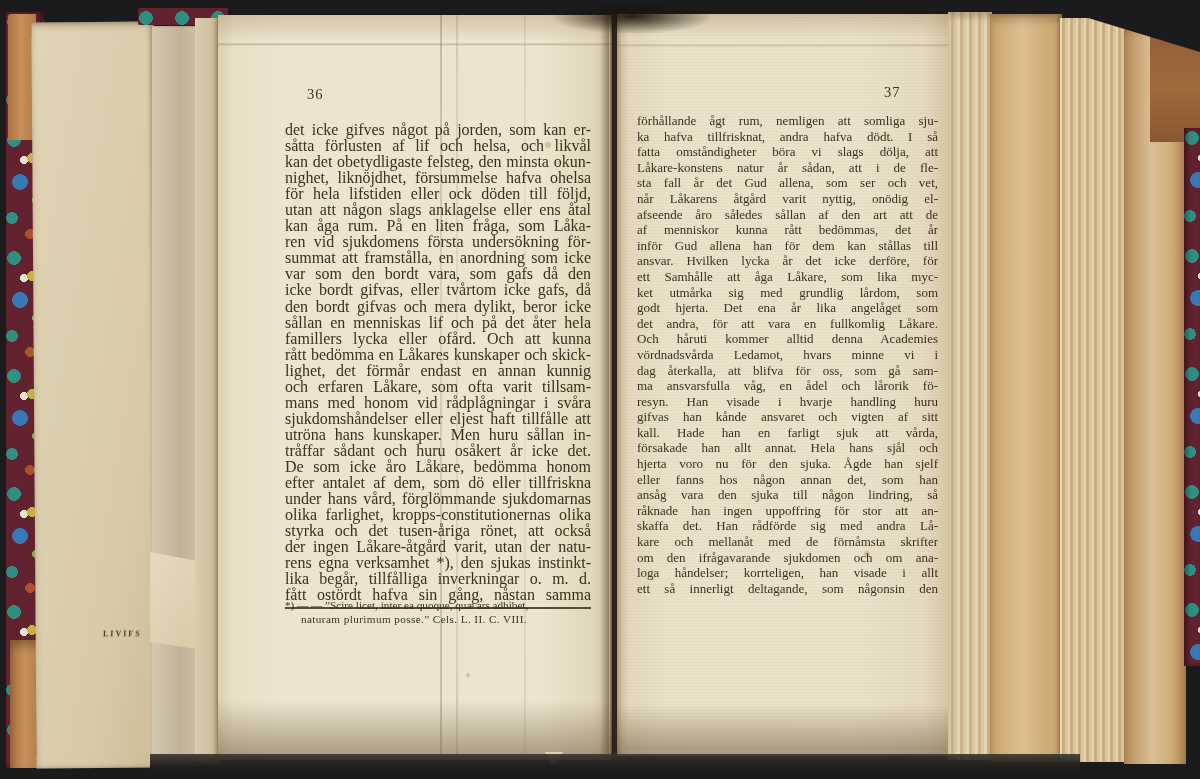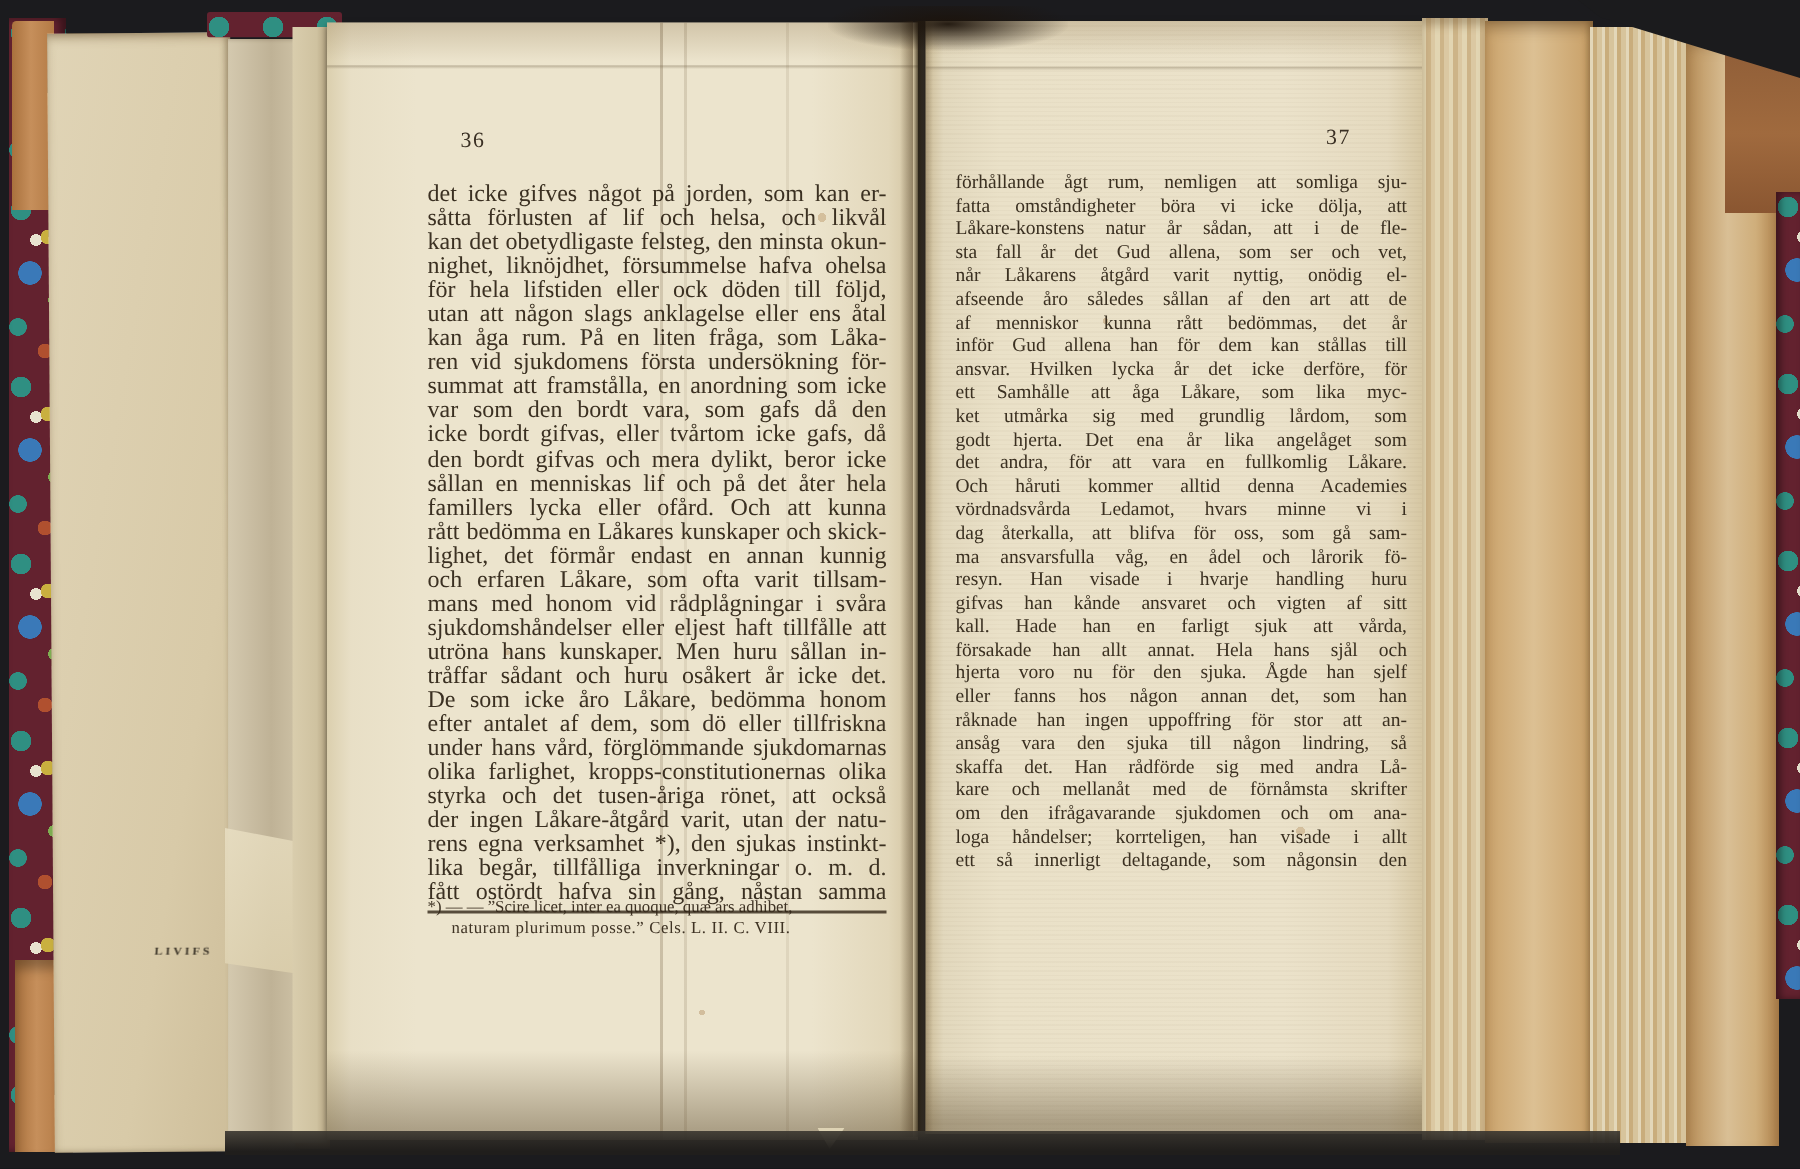--- a/index.html
+++ b/index.html
@@ -166,21 +166,22 @@
     <div class="footnote">
       <div class="fn1">*) — — ”Scire licet, inter ea quoque, quæ ars adhibet,</div>
       <div class="fn2">naturam plurimum posse.”  Cels. L. II. C. VIII.</div>
     </div>
   </div>
 
   <div class="abs page page-right">
     <div class="pgnum" style="left:267px;top:70px">37</div>
     <div class="col col-37">
         <div class="tline">förhållande ågt rum, nemligen att somliga sju-</div>
-        <div class="tline">fatta omståndigheter böra vi icke dölja, att</div>
+        <div class="tline">ka hafva tillfrisknat, andra hafva dödt. I så</div>
+        <div class="tline">fatta omståndigheter böra vi slags dölja, att</div>
         <div class="tline">Låkare-konstens natur år sådan, att i de fle-</div>
         <div class="tline">sta fall år det Gud allena, som ser och vet,</div>
         <div class="tline">når Låkarens åtgård varit nyttig, onödig el-</div>
         <div class="tline">afseende åro således sållan af den art att de</div>
         <div class="tline">af menniskor kunna rått bedömmas, det år</div>
         <div class="tline">inför Gud allena han för dem kan stållas till</div>
         <div class="tline">ansvar. Hvilken lycka år det icke derföre, för</div>
         <div class="tline">ett Samhålle att åga Låkare, som lika myc-</div>
         <div class="tline">ket utmårka sig med grundlig lårdom, som</div>
         <div class="tline">godt hjerta. Det ena år lika angelåget som</div>
@@ -188,22 +189,22 @@
         <div class="tline">Och håruti kommer alltid denna Academies</div>
         <div class="tline">vördnadsvårda Ledamot, hvars minne vi i</div>
         <div class="tline">dag återkalla, att blifva för oss, som gå sam-</div>
         <div class="tline">ma ansvarsfulla våg, en ådel och lårorik fö-</div>
         <div class="tline">resyn. Han visade i hvarje handling huru</div>
         <div class="tline">gifvas han kånde ansvaret och vigten af sitt</div>
         <div class="tline">kall. Hade han en farligt sjuk att vårda,</div>
         <div class="tline">försakade han allt annat. Hela hans sjål och</div>
         <div class="tline">hjerta voro nu för den sjuka. Ågde han sjelf</div>
         <div class="tline">eller fanns hos någon annan det, som han</div>
+        <div class="tline">ansåg vara den sjuka till någon lindring, så</div>
         <div class="tline">råknade han ingen uppoffring för stor att an-</div>
-        <div class="tline">ansåg vara den sjuka till någon lindring, så</div>
         <div class="tline">skaffa det. Han rådförde sig med andra Lå-</div>
         <div class="tline">kare och mellanåt med de förnåmsta skrifter</div>
         <div class="tline">om den ifrågavarande sjukdomen och om ana-</div>
         <div class="tline">loga håndelser; korrteligen, han visade i allt</div>
         <div class="tline">ett så innerligt deltagande, som någonsin den</div>
       </div>
   </div>
 
   <div class="abs gutter"></div>
 

